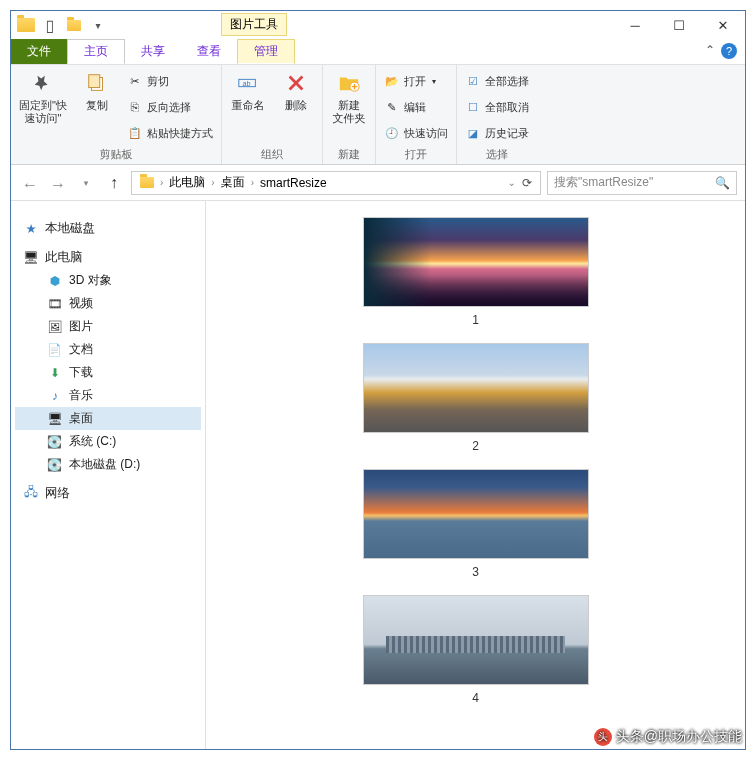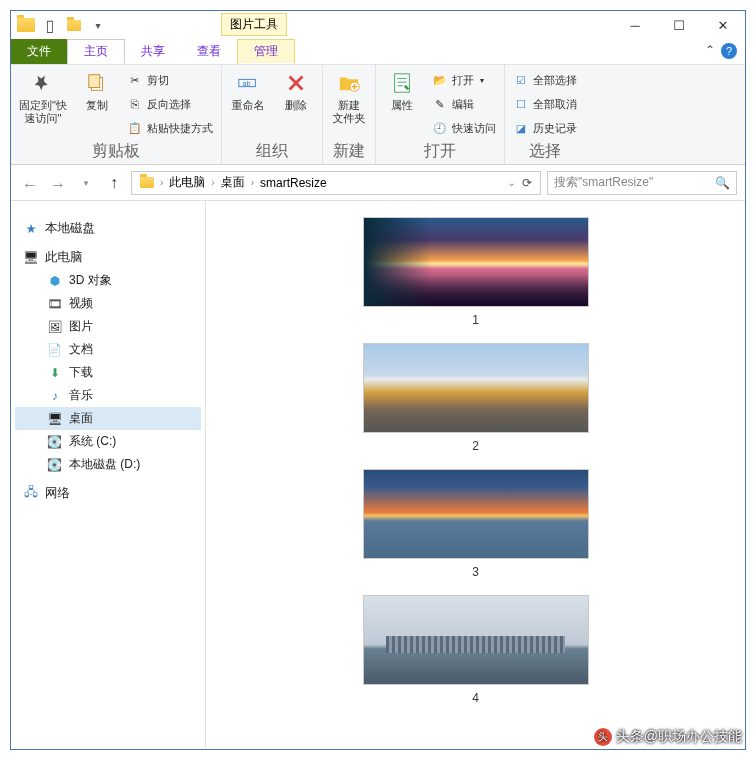--- a/index.html
+++ b/index.html
@@ -23,21 +23,21 @@
 .tab.file { background: #4d7c0f; color: #fff; }
 .tab.active { border: 1px solid #ccc; border-bottom: 1px solid #fff; background: #fff; }
 .tab.manage { border: 1px solid #e6d87a; border-bottom: 1px solid #fff; background: #fff8d0; }
 .ribbon-toggle { position: absolute; right: 30px; top: 4px; font-size: 12px; color: #555; }
 .help-icon { position: absolute; right: 8px; top: 4px; width: 16px; height: 16px; border-radius: 50%; background: #2a7fd4; color: #fff; font-size: 11px; display: flex; align-items: center; justify-content: center; }
 
 
 .ribbon { height: 100px; background: #f5f6f7; border-bottom: 1px solid #d0d0d0; display: flex; }
 .rgroup { border-right: 1px solid #e0e0e0; padding: 4px 8px 2px 8px; display: flex; flex-direction: column; align-items: center; justify-content: space-between; }
 .rgroup-content { display: flex; gap: 12px; flex: 1; }
-.rgroup-label { font-size: 16px; color: #666; text-align: center; padding-top: 2px; }
+.rgroup-label { font-size: 11px; color: #666; text-align: center; padding-top: 2px; }
 .rbtn { display: flex; flex-direction: column; align-items: center; justify-content: flex-start; gap: 2px; min-width: 36px; }
 .rbtn-icon { width: 28px; height: 28px; display: flex; align-items: center; justify-content: center; }
 .rbtn-label { font-size: 11px; color: #333; text-align: center; line-height: 1.2; }
 .rbtn-small { display: flex; align-items: center; gap: 4px; font-size: 11px; color: #333; height: 20px; }
 .rbtn-small .si { width: 16px; height: 16px; display: flex; align-items: center; justify-content: center; }
 .col-small { display: flex; flex-direction: column; justify-content: space-around; gap: 2px; }
 
 
 .navrow { height: 36px; background: #fff; display: flex; align-items: center; padding: 4px 8px; gap: 6px; border-bottom: 1px solid #e0e0e0; }
 .navbtn { width: 22px; height: 22px; display: flex; align-items: center; justify-content: center; color: #888; }
@@ -186,30 +186,20 @@
             </div>
           <div class="rbtn-label" style="white-space:pre-line;">新建
 文件夹</div>
         </div>
       </div>
       <div class="rgroup-label">新建</div>
     </div>
 
     <div class="rgroup">
       <div class="rgroup-content">
-        <div class="rbtn">
-          <div class="rbtn-icon">
-              <svg width="22" height="22" viewBox="0 0 24 24">
-                <rect x="4" y="2" width="16" height="20" fill="#fff" stroke="#3a9f5a"></rect>
-                <path stroke="#3a9f5a" d="M7 7h10M7 11h10M7 15h6"></path>
-                <path fill="#3a9f5a" d="M16 14l4 4-2 2-4-4z"></path>
-              </svg>
-            </div>
-          <div class="rbtn-label">属性</div>
-        </div>
         <div class="col-small">
           <div class="rbtn-small">
               <span class="si">📂</span>
               <span>打开</span>
               <span style="font-size:8px;margin-left:2px;">▾</span>
             </div>
           <div class="rbtn-small">
               <span class="si">✎</span>
               <span>编辑</span>
             </div>

